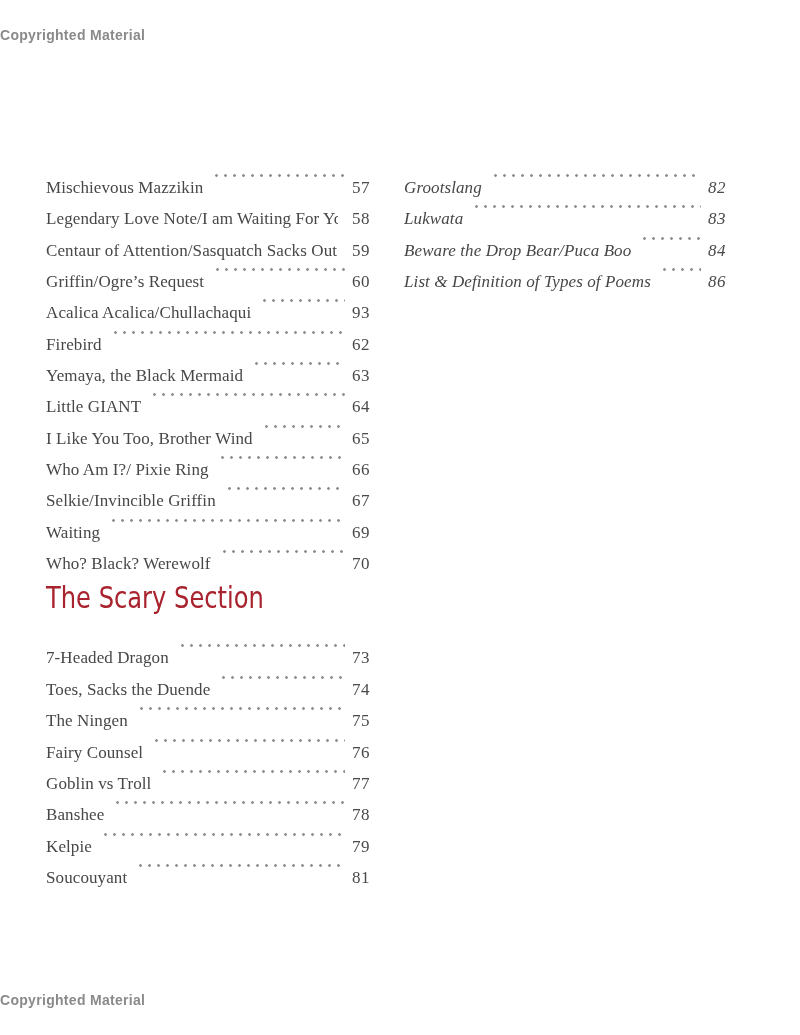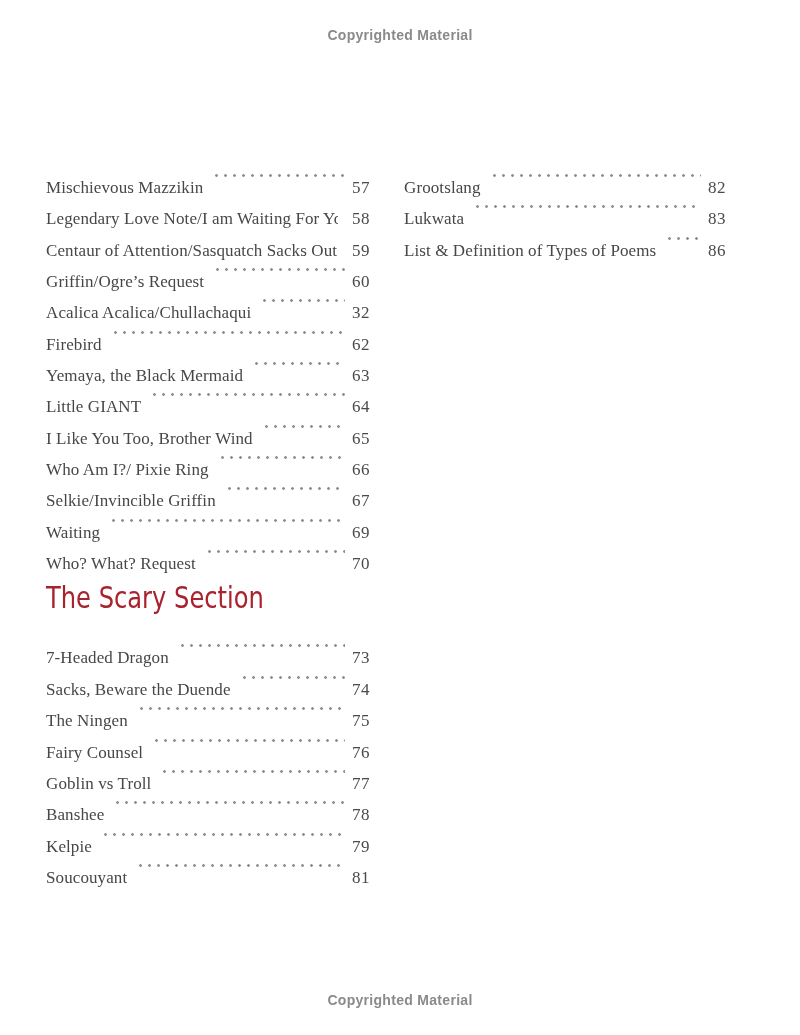--- a/index.html
+++ b/index.html
@@ -14,36 +14,35 @@
   html,body{width:800px;height:1035px;}
   body{
     position:relative;
     background:var(--background);
     overflow:hidden;
     font-family:"Liberation Serif", serif;
   }
   .notice{
     position:absolute;
     left:0;right:0;
-    text-align:center;
     font-family:"Liberation Sans", sans-serif;
     font-weight:bold;
     font-size:14px;
     letter-spacing:0.3px;
     color:var(--notice-gray);
   }
   .notice.top{top:27px;}
   .notice.bottom{top:992px;}
 
   .toc-col{
     position:absolute;
     top:172px;
   }
   .toc-col.left{left:46px;width:324px;}
-  .toc-col.right{left:404px;width:322px;}
+  .toc-col.right{left:404px;width:322px;font-style:italic;}
 
   .toc-row{
     display:flex;
     align-items:flex-end;
     height:31.35px;
     line-height:31.35px;
     font-size:17px;
     color:var(--entry-text);
   }
   .toc-title{
@@ -109,21 +108,21 @@
         <span class="toc-page">59</span>
       </div>
       <div class="toc-row">
         <span class="toc-title">Griffin/Ogre’s Request</span>
         <span class="toc-dots"></span>
         <span class="toc-page">60</span>
       </div>
       <div class="toc-row">
         <span class="toc-title">Acalica Acalica/Chullachaqui</span>
         <span class="toc-dots"></span>
-        <span class="toc-page">32</span>
+        <span class="toc-page">93</span>
       </div>
       <div class="toc-row">
         <span class="toc-title">Firebird</span>
         <span class="toc-dots"></span>
         <span class="toc-page">62</span>
       </div>
       <div class="toc-row">
         <span class="toc-title">Yemaya, the Black Mermaid</span>
         <span class="toc-dots"></span>
         <span class="toc-page">63</span>
@@ -147,34 +146,34 @@
         <span class="toc-title">Selkie/Invincible Griffin</span>
         <span class="toc-dots"></span>
         <span class="toc-page">67</span>
       </div>
       <div class="toc-row">
         <span class="toc-title">Waiting</span>
         <span class="toc-dots"></span>
         <span class="toc-page">69</span>
       </div>
       <div class="toc-row">
-        <span class="toc-title">Who? What? Request</span>
+        <span class="toc-title">Who? Black? Werewolf</span>
         <span class="toc-dots"></span>
         <span class="toc-page">70</span>
       </div>
       <div class="section-heading">
         <span class="heading-text">The Scary Section</span>
       </div>
       <div class="toc-row">
         <span class="toc-title">7-Headed Dragon</span>
         <span class="toc-dots"></span>
         <span class="toc-page">73</span>
       </div>
       <div class="toc-row">
-        <span class="toc-title">Sacks, Beware the Duende</span>
+        <span class="toc-title">Toes, Sacks the Duende</span>
         <span class="toc-dots"></span>
         <span class="toc-page">74</span>
       </div>
       <div class="toc-row">
         <span class="toc-title">The Ningen</span>
         <span class="toc-dots"></span>
         <span class="toc-page">75</span>
       </div>
       <div class="toc-row">
         <span class="toc-title">Fairy Counsel</span>
@@ -207,20 +206,25 @@
         <span class="toc-title">Grootslang</span>
         <span class="toc-dots"></span>
         <span class="toc-page">82</span>
       </div>
       <div class="toc-row">
         <span class="toc-title">Lukwata</span>
         <span class="toc-dots"></span>
         <span class="toc-page">83</span>
       </div>
       <div class="toc-row">
+        <span class="toc-title">Beware the Drop Bear/Puca Boo</span>
+        <span class="toc-dots"></span>
+        <span class="toc-page">84</span>
+      </div>
+      <div class="toc-row">
         <span class="toc-title">List &amp; Definition of Types of Poems</span>
         <span class="toc-dots"></span>
         <span class="toc-page">86</span>
       </div>
     </div>
 </div>
 
 <div class="notice bottom">Copyrighted Material</div>
 
 </body></html>

